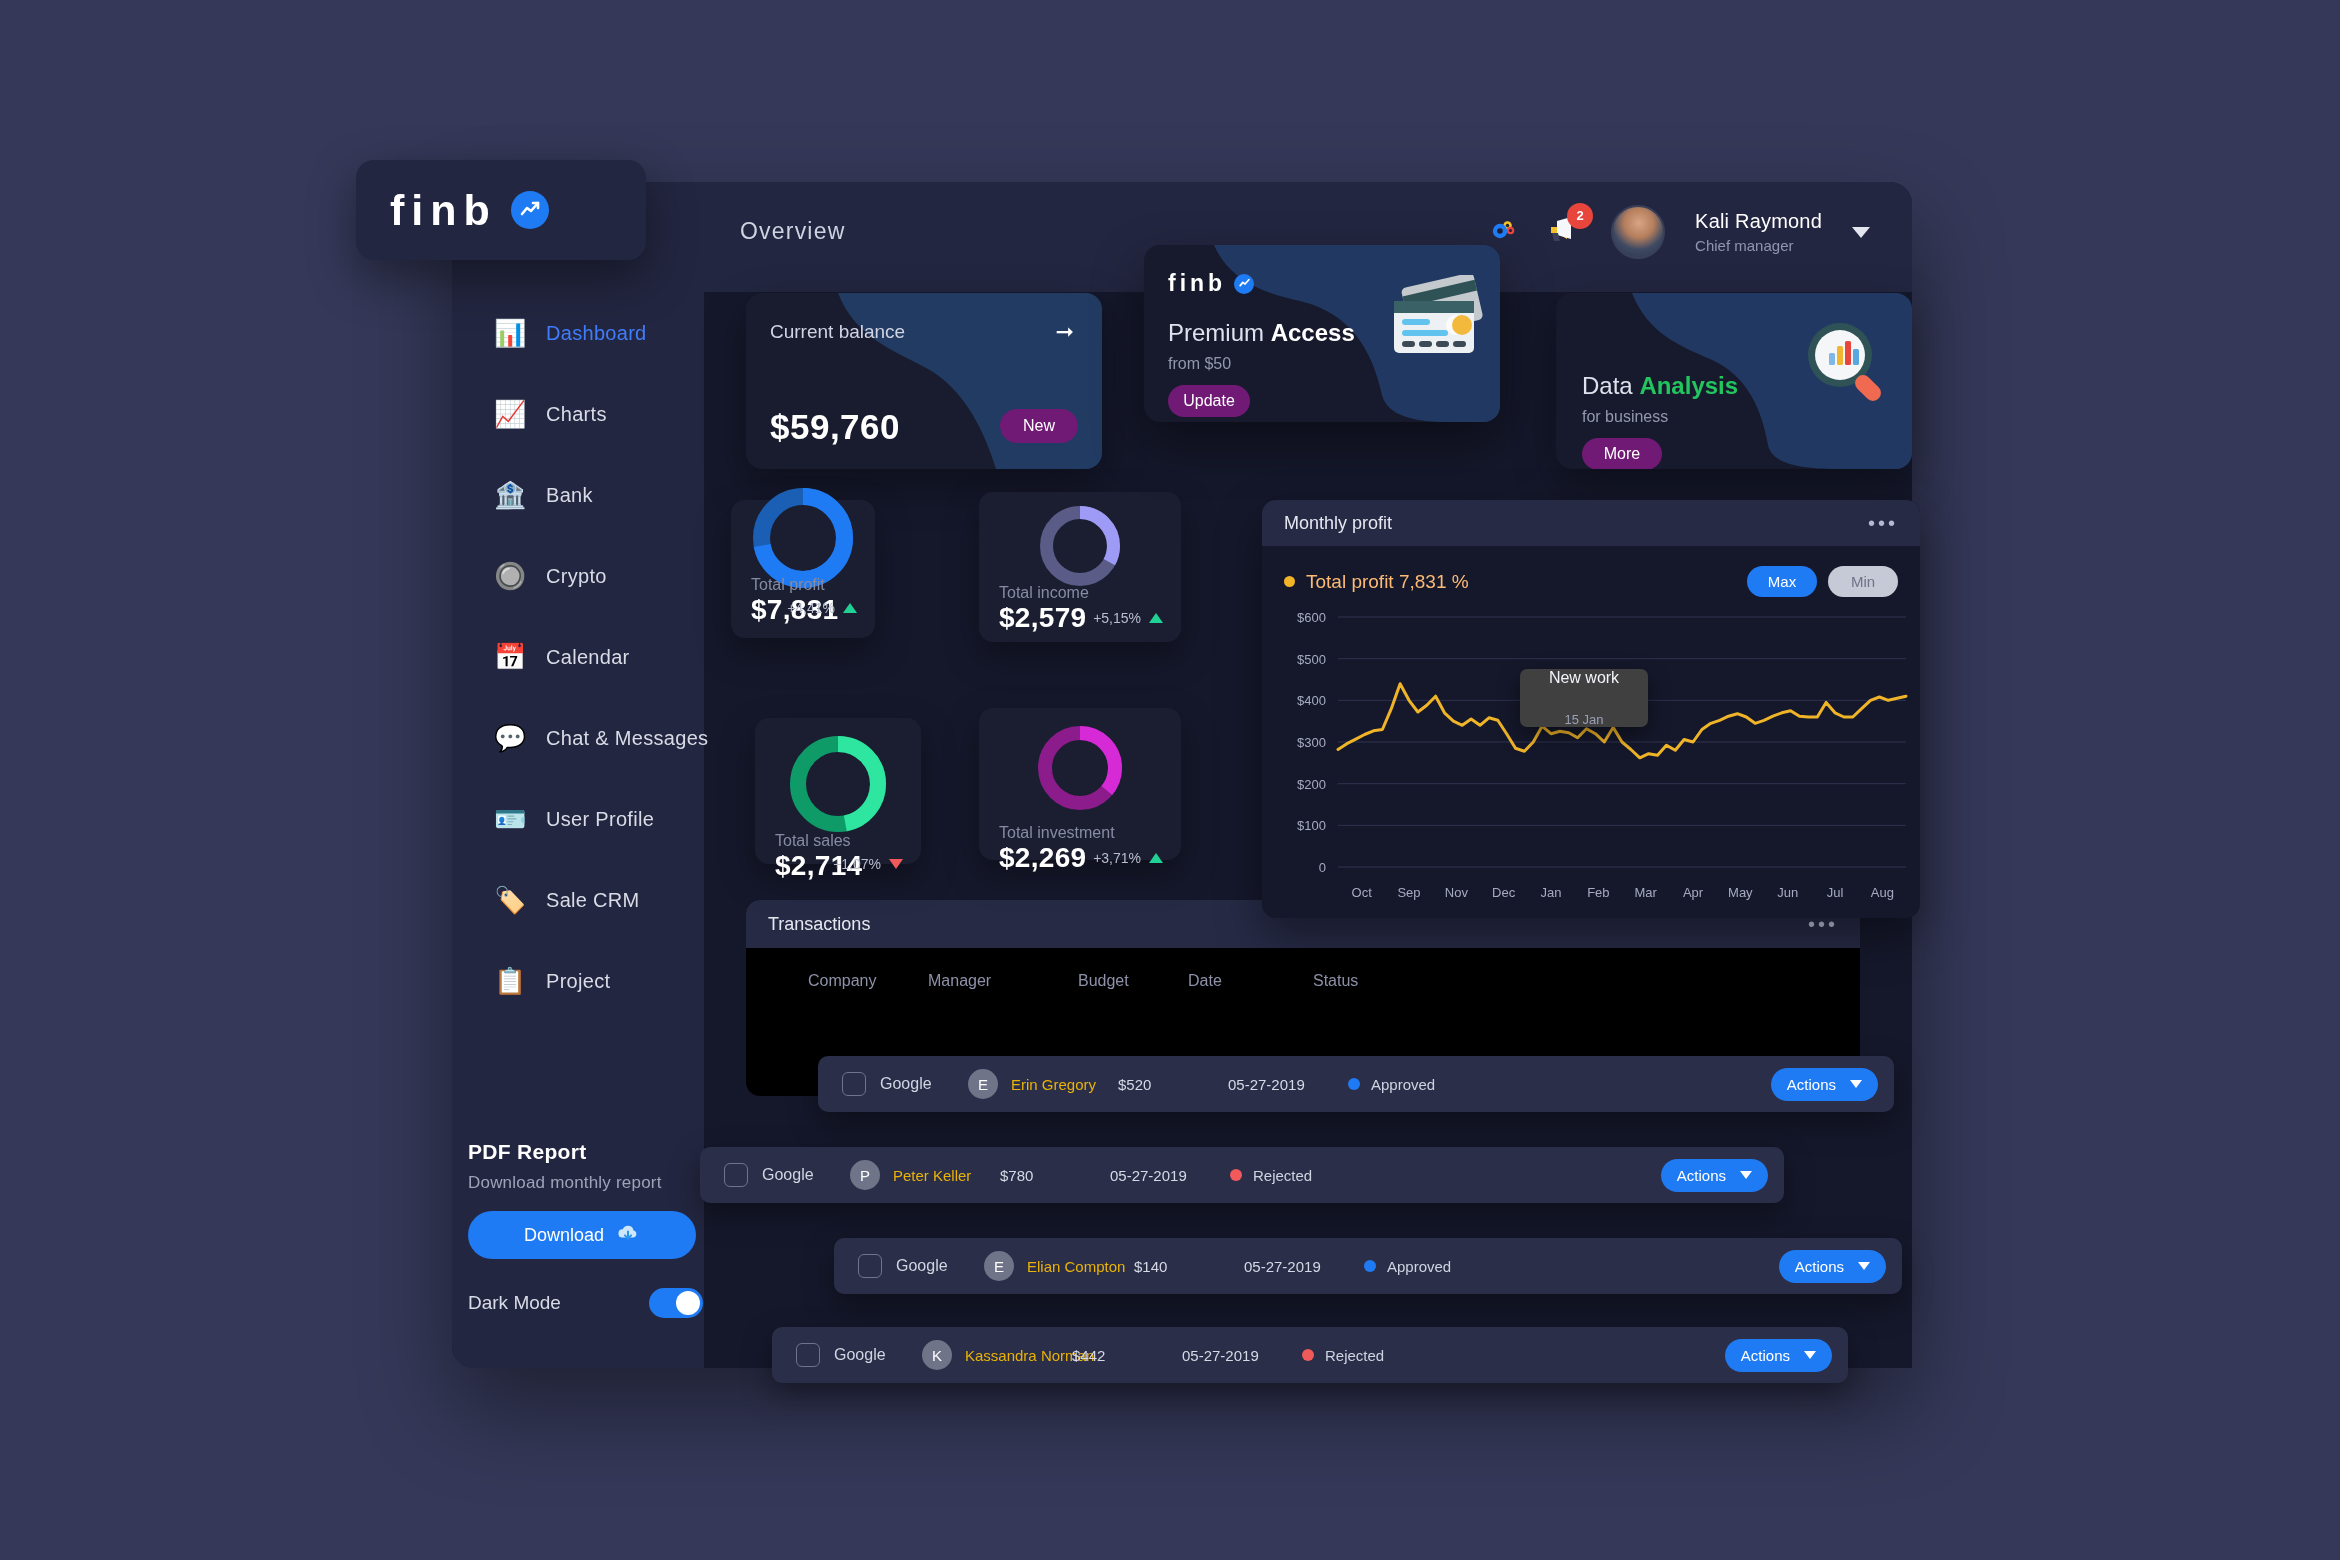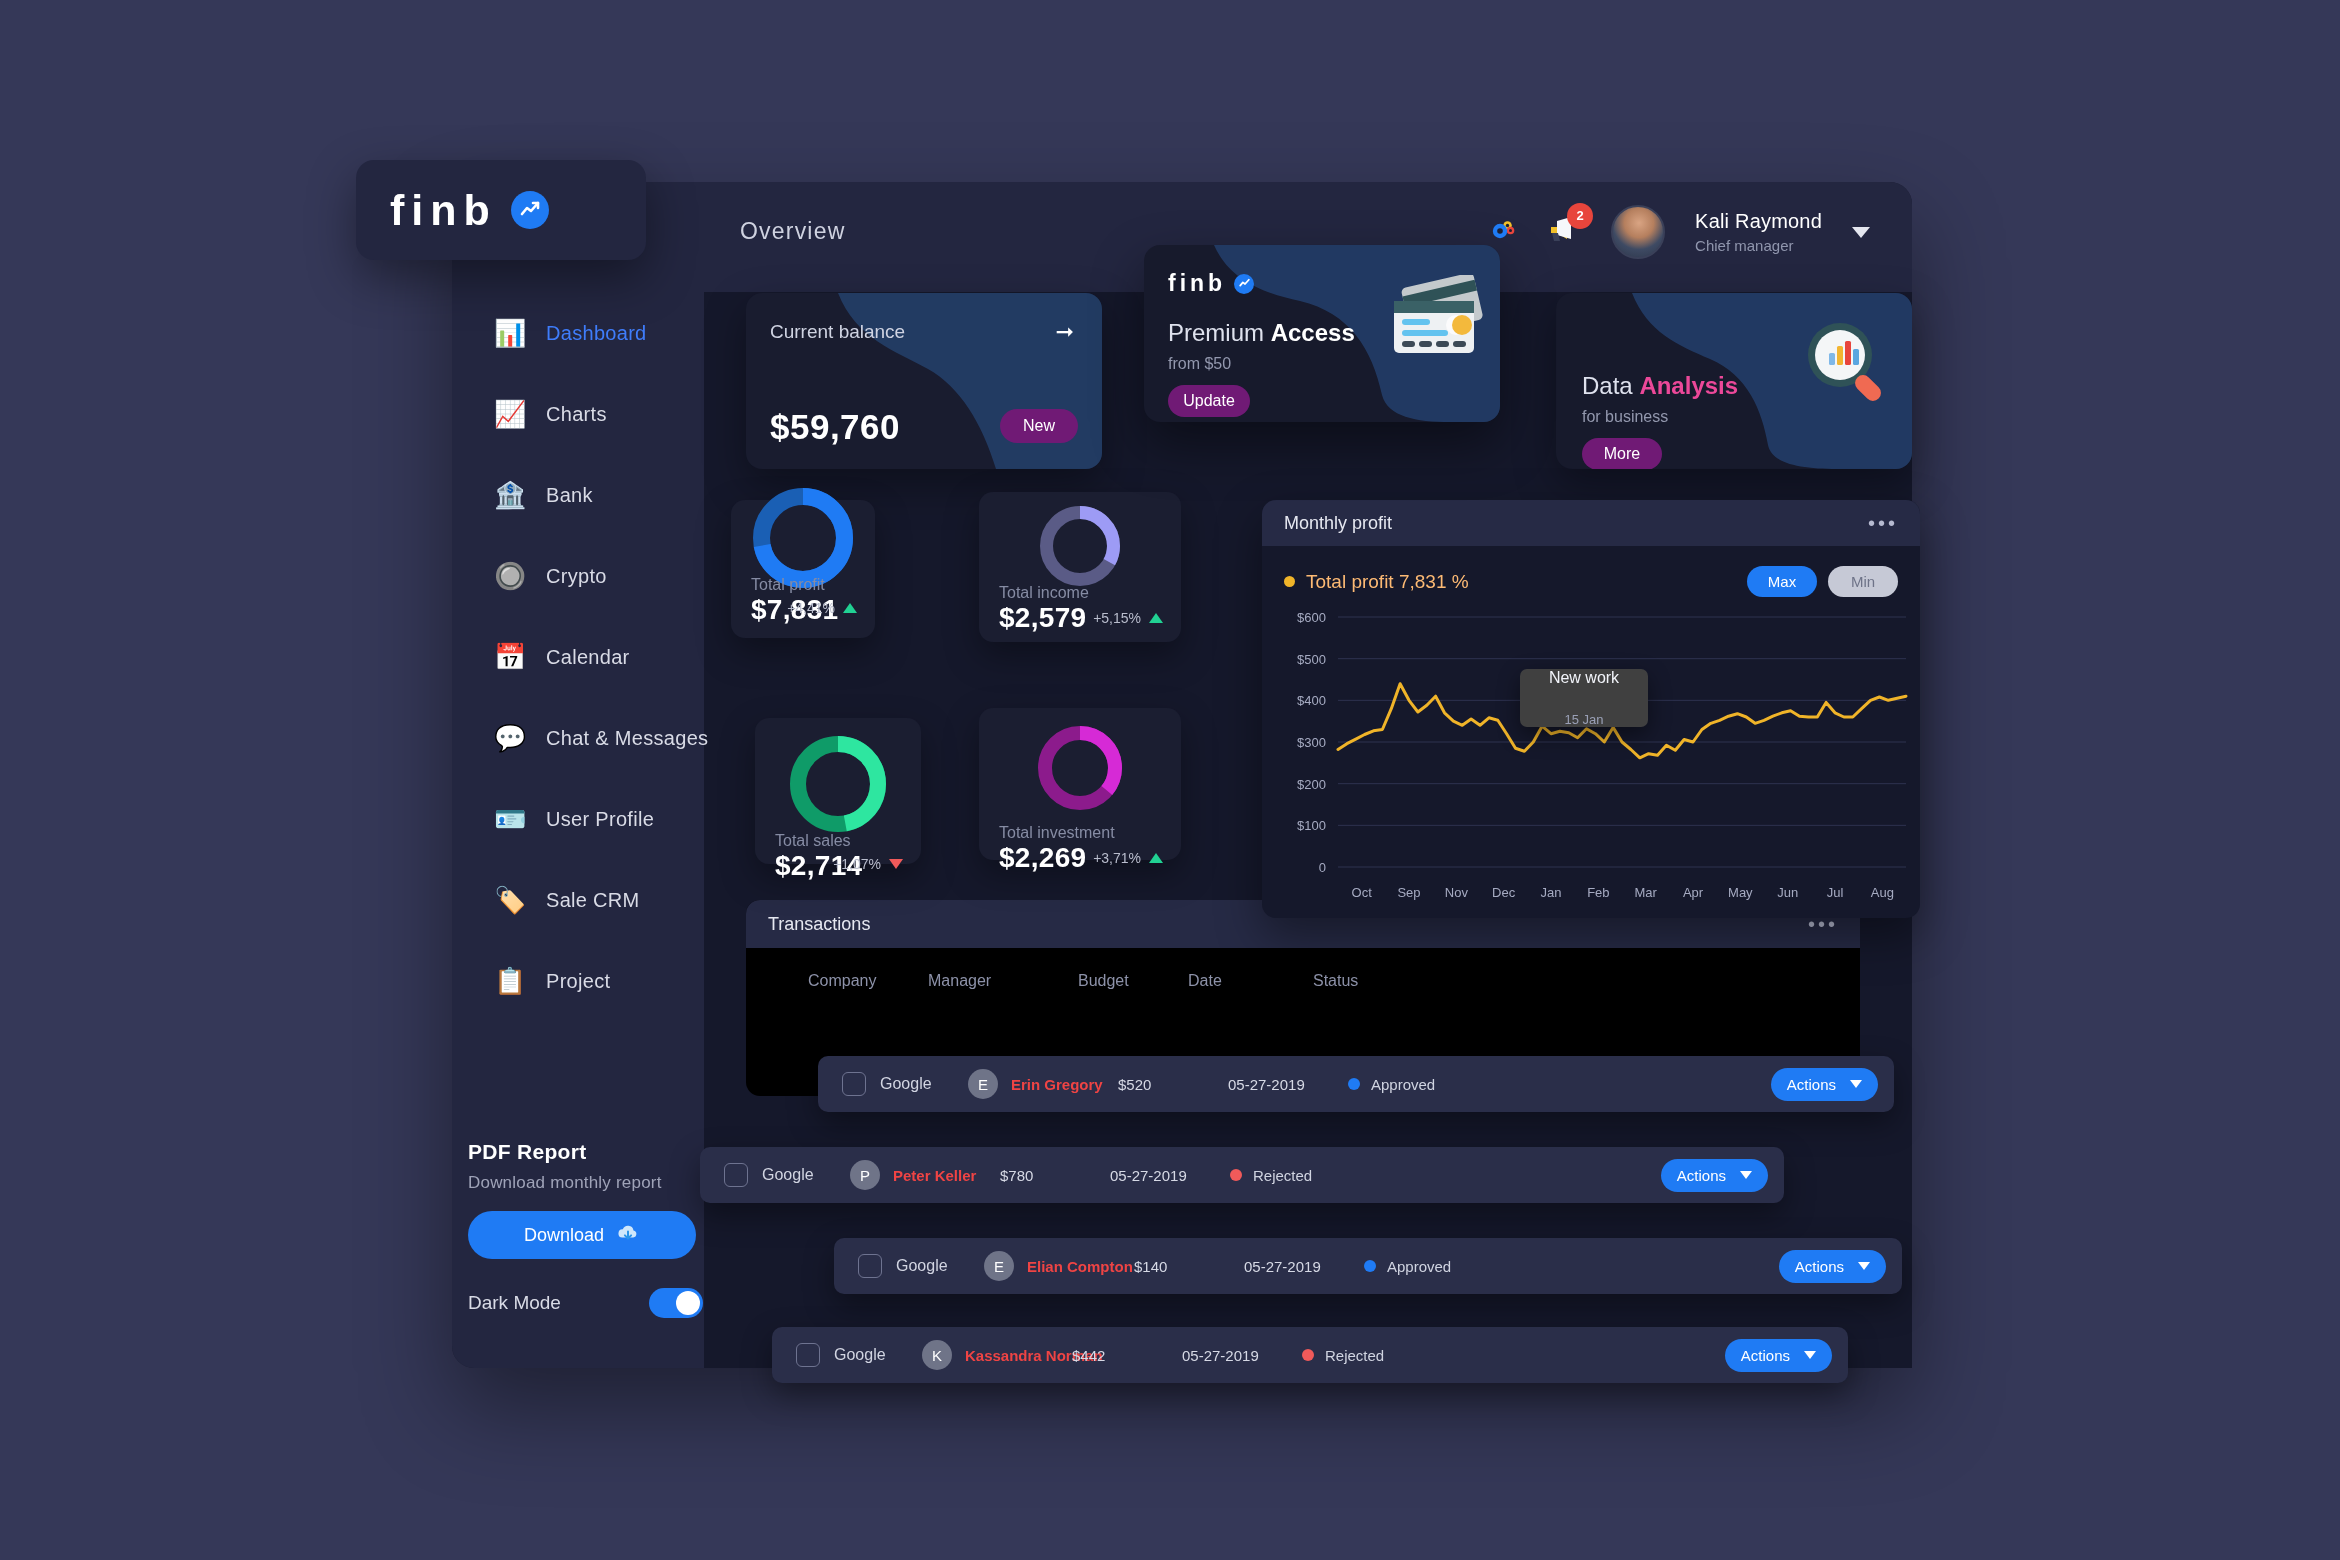--- a/index.html
+++ b/index.html
@@ -120,21 +120,21 @@
 
   .pc-logo { position:absolute; left:24px; top:25px; display:flex; align-items:center; gap:8px;}
   .pc-logo-text { font-size:23px; font-weight:700; color:#fff; letter-spacing:4px;}
   .pc-logo-badge { width:20px;height:20px;border-radius:50%;background:#1f7bf4;display:flex;align-items:center;justify-content:center;}
   .pc-title { position:absolute; left:24px; top:74px; font-size:24px; color:#dfe2ee;}
   .pc-title b { color:#fff; }
   .pc-sub { position:absolute; left:24px; top:110px; font-size:16px; color:#9398ae;}
   .pc-btn { position:absolute; left:24px; top:140px; width:82px; height:32px;}
 
   .dc-title { position:absolute; left:26px; top:79px; font-size:24px; color:#dfe2ee;}
-  .dc-title b { color:#ec4899;}
+  .dc-title b { color:#22c55e;}
   .dc-sub { position:absolute; left:26px; top:115px; font-size:16px; color:#9398ae;}
   .dc-btn { position:absolute; left:26px; top:145px; width:80px; height:32px;}
 
   
   .stat {
     position:absolute; border-radius:14px; background:#1b1e31; z-index:25;
     box-shadow:0 14px 34px rgba(0,0,0,.35);
   }
   .stat .ring { position:absolute; left:50%; transform:translateX(-50%); }
   .stat-label { position:absolute; left:20px; font-size:16px; color:#868ca4;}
@@ -184,21 +184,21 @@
   .tx-cols { display:flex; padding:22px 0 0 0; font-size:16px; color:#8d92a9;}
   .tx-row {
     position:absolute; height:56px; border-radius:10px; background:#2a2e49;
     display:flex; align-items:center; z-index:28;
     box-shadow:0 12px 30px rgba(0,0,0,.38);
   }
   .cbox { width:24px;height:24px;border-radius:6px; border:1.6px solid #6e7390; flex:0 0 auto; cursor:pointer;}
   .co { font-size:16px; color:#d2d5e2;}
   .mgr { display:flex; align-items:center; gap:13px;}
   .mgr-av { width:30px;height:30px;border-radius:50%; background:#6f7488; color:#fff; font-size:15px; display:flex;align-items:center;justify-content:center;}
-  .mgr-name { font-size:15px; color:#ef4444;font-weight:bold;}
+  .mgr-name { font-size:15px; color:#eab308;}
   .num { font-size:15px; color:#d6d9e5;}
   .st { display:flex; align-items:center; gap:11px; font-size:15px; color:#d0d4e1;}
   .st-dot { width:12px;height:12px;border-radius:50%;}
   .act-btn {
     height:33px; border-radius:17px; background:#1f7bf4; border:none; color:#fff;
     font-size:15px; display:flex; align-items:center; gap:14px; padding:8px 16px; cursor:pointer;
     font-family:inherit;
   }
   .act-caret { width:0;height:0;border-left:6px solid transparent;border-right:6px solid transparent;border-top:8px solid #fff;}
 </style>

